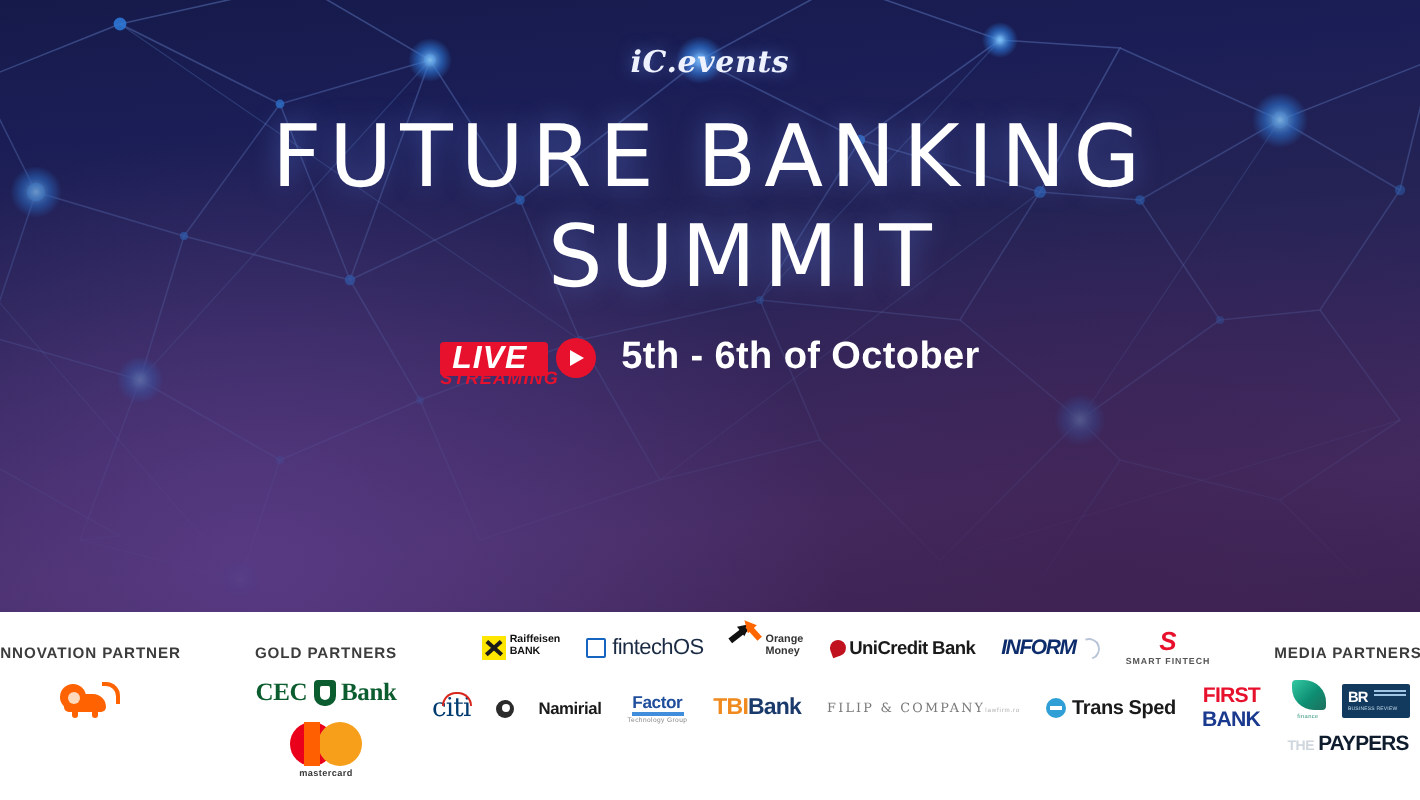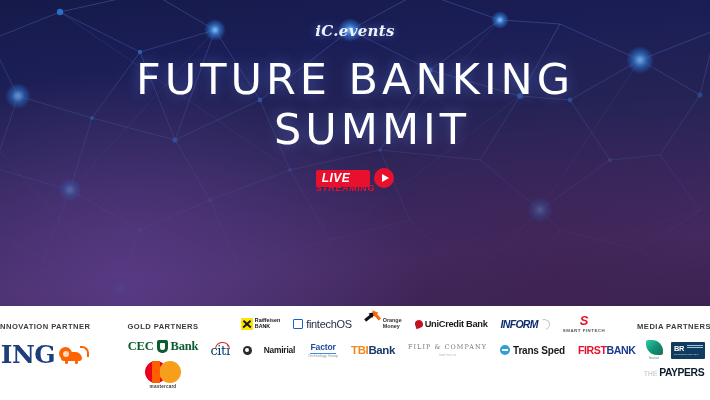--- a/index.html
+++ b/index.html
@@ -45,21 +45,21 @@
   }
 
   
   #daterow{
     position:absolute;left:0;top:168px;width:710px;
     display:flex;align-items:center;justify-content:center;gap:9px;
   }
   #livebadge{position:relative;display:flex;align-items:center;gap:4px;}
   #livepill{
     background:#e8112d;color:#fff;font-weight:700;font-style:italic;
-    font-size:12px;letter-spacing:.5px;padding:2px 20px 2px 6px;border-radius:2px;
+    font-size:16px;letter-spacing:.5px;padding:2px 10px 2px 6px;border-radius:2px;
     font-family:"Liberation Sans", sans-serif;line-height:13px;
   }
   #playbtn{
     width:20px;height:20px;border-radius:50%;background:#e8112d;
     display:flex;align-items:center;justify-content:center;
   }
   #playtri{
     width:0;height:0;border-left:7px solid #fff;
     border-top:4.5px solid transparent;border-bottom:4.5px solid transparent;
     margin-left:2px;
@@ -182,32 +182,32 @@
   .fac-t{font-size:8.6px;font-weight:700;color:#1f4e9c;letter-spacing:-.2px;}
   .fac-u{width:26px;height:1.4px;background:#3f8ddb;margin-top:.5px;}
   .fac-s{font-size:3.3px;color:#888;letter-spacing:.2px;margin-top:.5px;}
 
   
   .tbi{display:flex;align-items:baseline;}
   .tbi-a{font-size:11.5px;font-weight:700;color:#f08a1e;letter-spacing:-.4px;}
   .tbi-b{font-size:11.5px;font-weight:700;color:#1a3a6b;letter-spacing:-.4px;}
 
   
-  .fil{display:flex;flex-direction:column;align-items:center;}
+  .fil{display:flex;flex-direction:row;align-items:center;}
   .fil-t{font-size:6.4px;color:#7a7a7a;letter-spacing:1.1px;font-family:"DejaVu Serif", serif;}
   .fil-s{font-size:3.1px;color:#b0b0b0;letter-spacing:.4px;margin-top:1.5px;}
 
   
   .ts{display:flex;align-items:center;gap:3px;}
   .ts-c{width:10px;height:10px;border-radius:50%;background:#2f9fd6;position:relative;}
   .ts-c::after{content:"";position:absolute;left:1.6px;top:4.2px;width:6.8px;height:1.4px;background:#fff;}
   .ts-t{font-size:10px;font-weight:700;color:#1a1a1a;letter-spacing:-.2px;}
 
   
-  .fb{display:flex;align-items:flex-end;}
+  .fb{display:flex;align-items:flex-end;flex-direction:column;}
   .fb-a{font-size:10.6px;font-weight:700;color:#e8112d;letter-spacing:-.4px;}
   .fb-b{font-size:10.6px;font-weight:700;color:#1a3a8f;letter-spacing:-.4px;}
 
   
   .mrow1{display:flex;align-items:center;justify-content:center;gap:6px;margin-top:9px;}
   .mrow2{display:flex;align-items:center;justify-content:center;gap:3px;margin-top:7px;}
   .leaf{width:22px;display:flex;flex-direction:column;align-items:center;}
   .leaf-g{width:17px;height:15px;background:linear-gradient(135deg,#34c9a3 0%,#0e8f73 55%,#1f6f5c 100%);
           border-radius:2px 11px 2px 11px;}
   .leaf-t{font-size:2.9px;color:#2a8f78;letter-spacing:.2px;margin-top:1px;}
@@ -322,31 +322,31 @@
       <div id="title2">SUMMIT</div>
 
       <div id="daterow">
         <div id="livebadge">
           <span id="livepill">LIVE</span>
           <span id="playbtn">
               <span id="playtri"></span>
             </span>
           <span id="streaming">STREAMING</span>
         </div>
+        <div id="datetext">5th - 6th of October</div>
       </div>
 
     </div>
   </div>
 
   <div id="partners">
 
     <div class="pgroup" id="g-innovation">
       <div class="ghead">INNOVATION PARTNER</div>
       <div class="logorow logo" id="ing">
-        <span class="ing-word">ING</span>
         <span class="ing-lion">
           <span class="tail"></span>
             <span class="body"></span>
           <span class="leg" style="left:6px"></span>
             <span class="leg" style="left:16px"></span>
           <span class="mane"></span>
             <span class="face"></span>
         </span>
       </div>
     </div>

